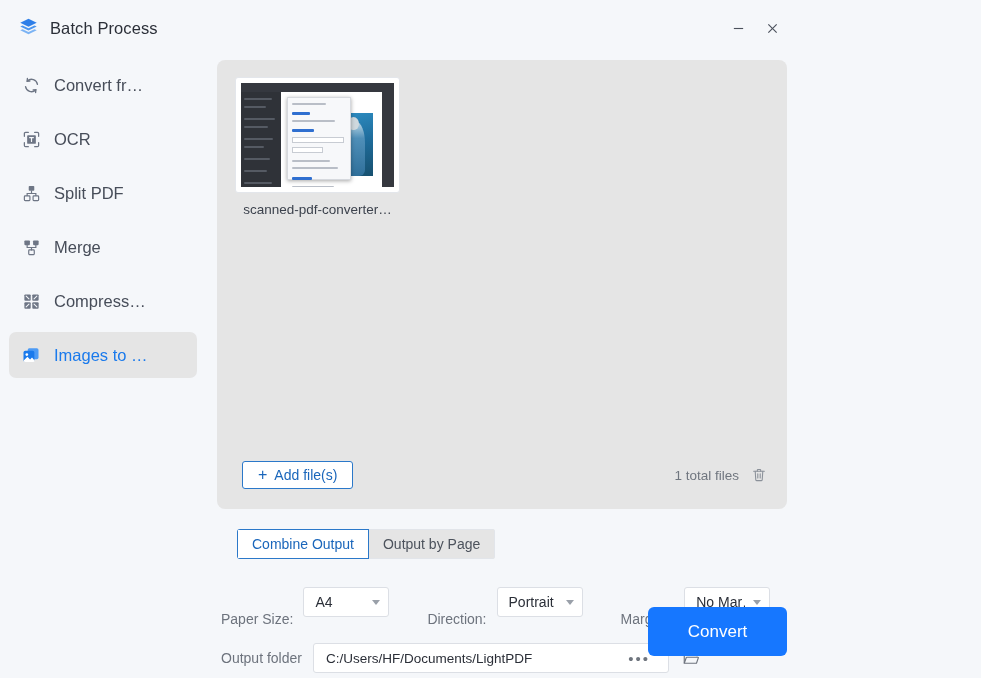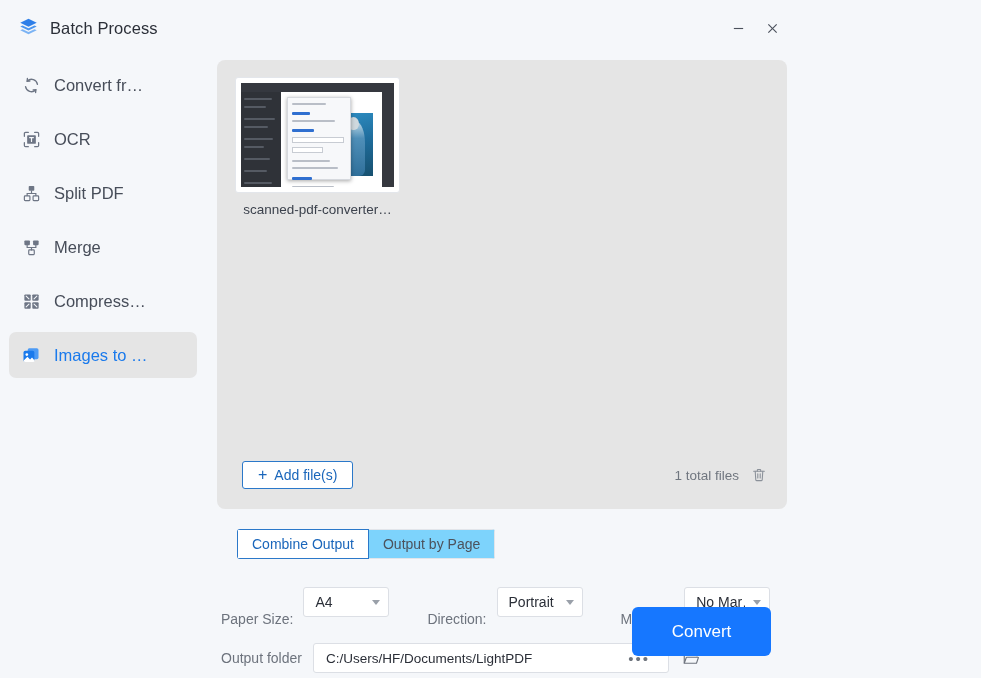--- a/index.html
+++ b/index.html
@@ -221,21 +221,21 @@
     border-radius: 3px;
     overflow: hidden;
     margin-left: 16px;
   }
   .seg {
     height: 30px;
     padding: 0 14px;
     display: flex;
     align-items: center;
     font-size: 14px;
-    background: #7dd3fc;
+    background: #e5e5e5;
     color: #4c525c;
     border: 1px solid #e2e5ea;
     border-left: none;
     cursor: default;
   }
   .seg:first-child { border-left: 1px solid #e2e5ea; }
   .seg.active {
     background: #ffffff;
     color: #1a66bb;
     border: 1px solid #2b78c9;
@@ -320,21 +320,21 @@
   .folder-icon-btn {
     margin-left: 11px;
     width: 22px; height: 22px;
     display: flex; align-items: center; justify-content: center;
     color: #6d737d;
     cursor: default;
   }
 
   .convert-btn {
     position: absolute;
-    right: 16px;
+    right: 0;
     bottom: 22px;
     width: 139px;
     height: 49px;
     background: #1677ff;
     color: #ffffff;
     border: none;
     border-radius: 6px;
     font-size: 17px;
     font-family: "Liberation Sans", sans-serif;
     cursor: default;

